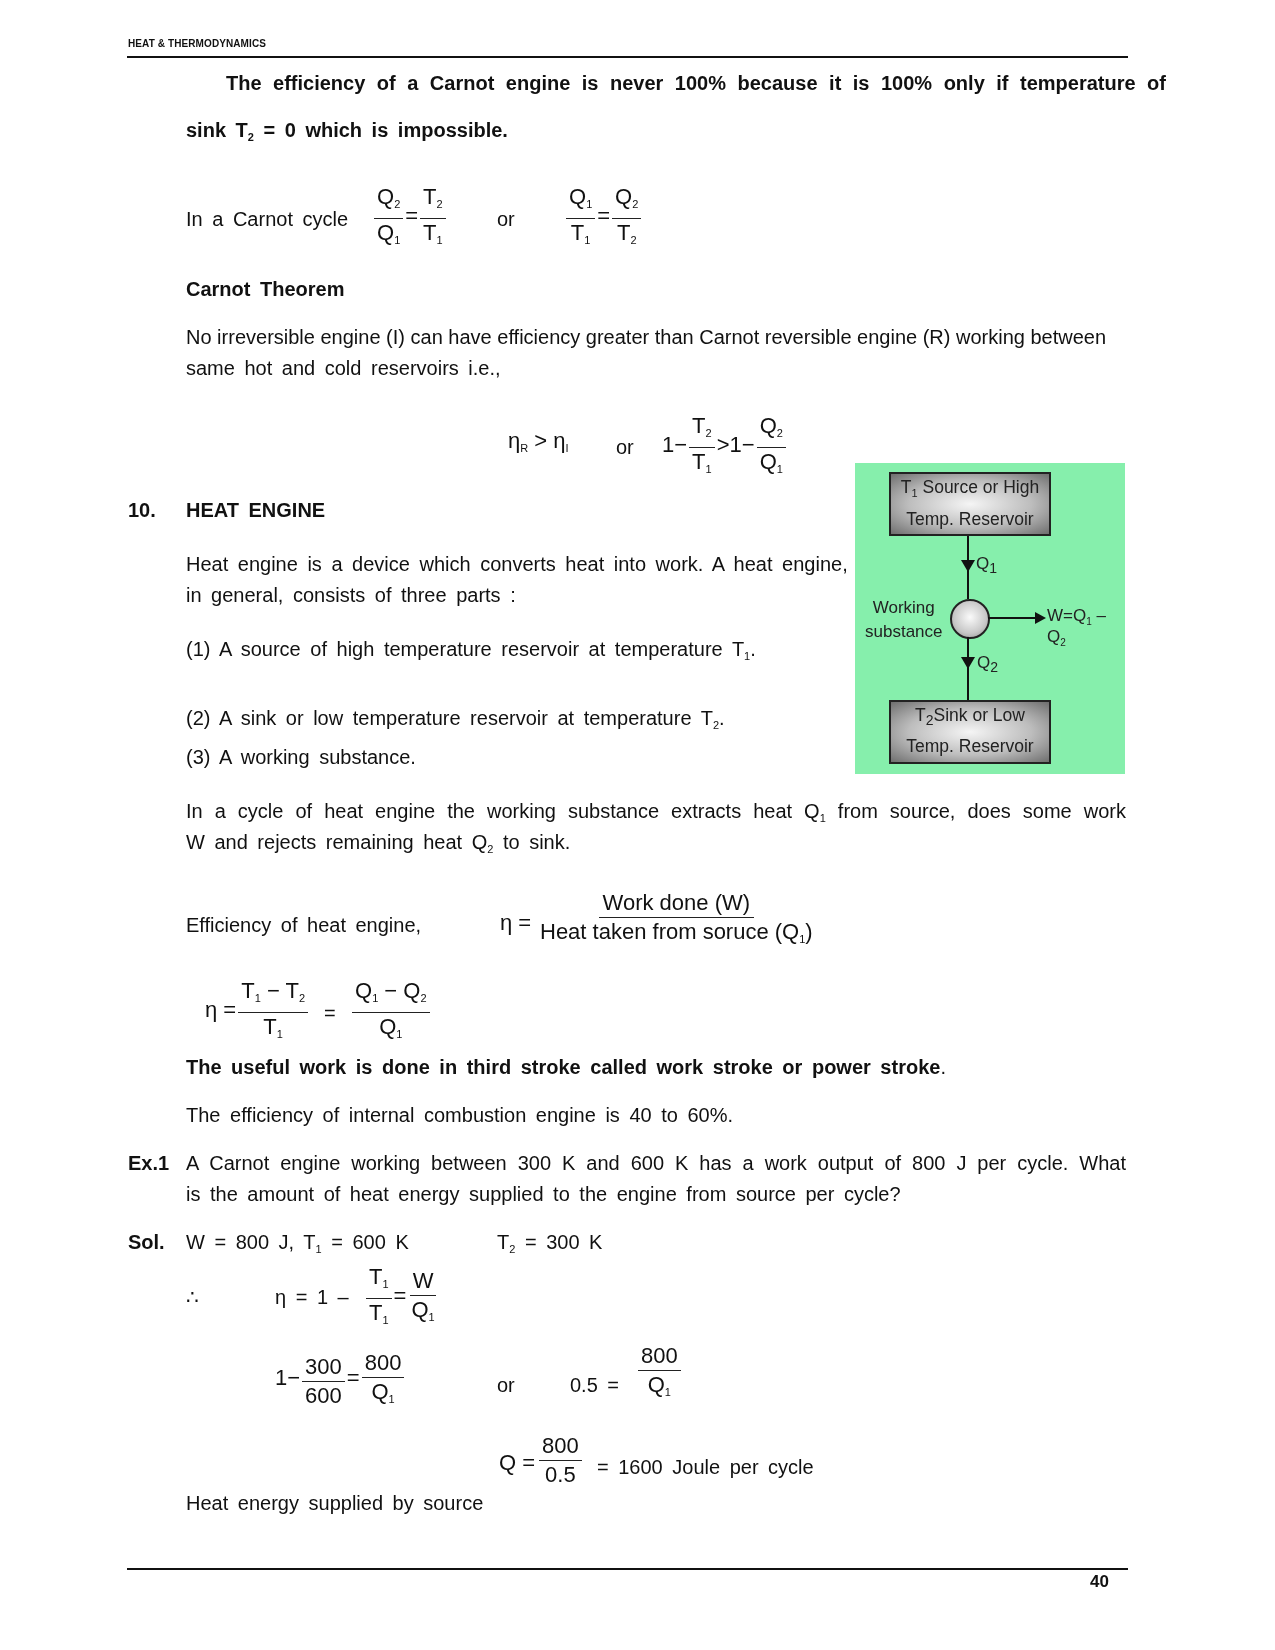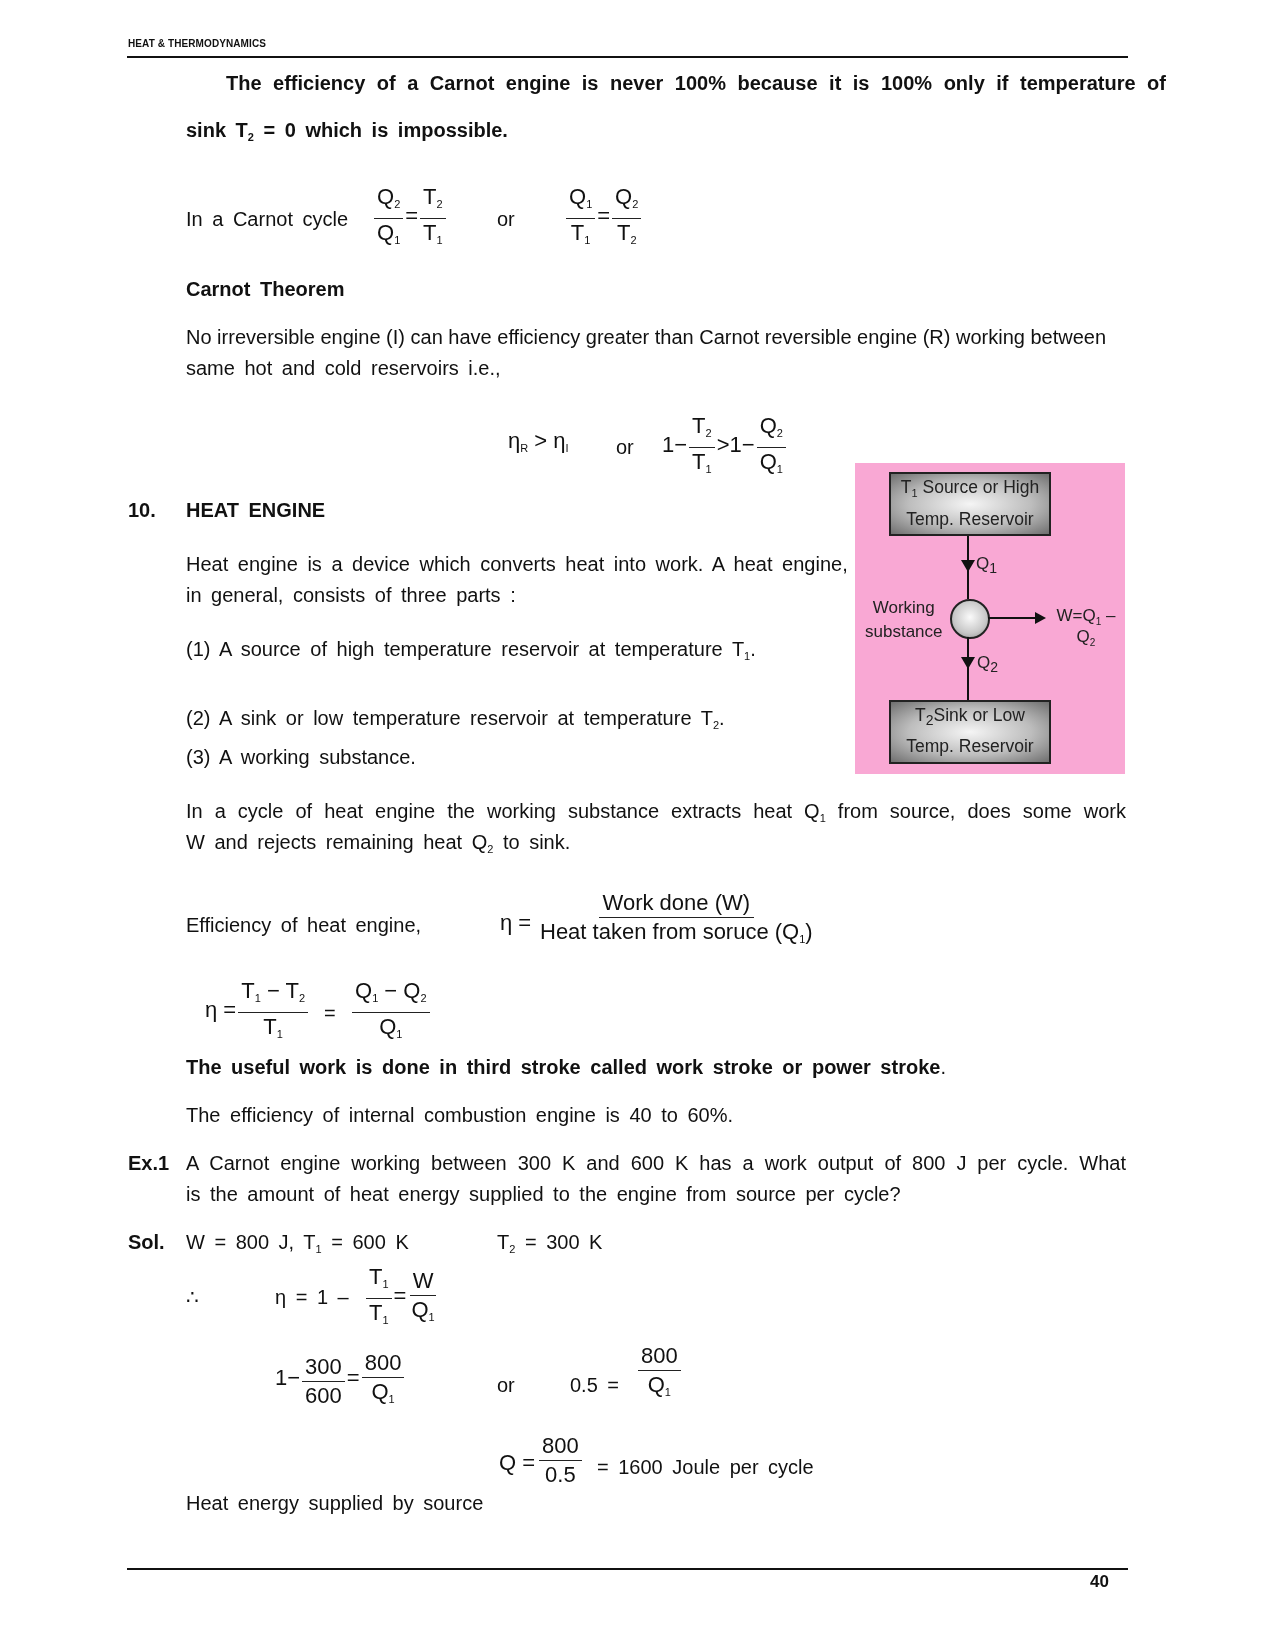--- a/index.html
+++ b/index.html
@@ -7,21 +7,21 @@
   .abs{position:absolute;}
   .hdr{left:128px;top:38px;font-weight:bold;font-size:10px;letter-spacing:0.1px;}
   .rule{left:127px;width:1001px;height:2px;background:#111;}
   .p{font-size:20px;line-height:31px;word-spacing:4px;}
   .b{font-weight:bold;}
   sub{font-size:11px;vertical-align:-4px;}
   .frac{display:inline-flex;flex-direction:column;align-items:center;vertical-align:middle;margin:0 2px;}
   .frac .n,.frac .d{padding:0 3px;line-height:28px;font-size:22px;}
   .frac .n{border-bottom:1.5px solid #222;}
   .m{font-size:22px;}
-  .fig{left:855px;top:463px;width:270px;height:311px;background:#f9a8d4;}
+  .fig{left:855px;top:463px;width:270px;height:311px;background:#86efac;}
   .box{position:absolute;left:34px;width:158px;height:60px;border:2px solid #222;
        background:radial-gradient(ellipse at center,#f5f5f5 0%,#bdbdbd 55%,#6e6e6e 100%);
        font-size:17.5px;line-height:26px;text-align:center;color:#222;}
   .vline{position:absolute;width:2px;background:#111;}
   .ball{position:absolute;left:95px;top:136px;width:36px;height:36px;border-radius:50%;border:2px solid #222;
         background:radial-gradient(circle at 50% 45%,#fafafa 0%,#c8c8c8 60%,#8a8a8a 100%);}
   .fl{position:absolute;font-size:17px;color:#222;}
 </style>
 </head>
 <body>
@@ -84,21 +84,21 @@
   <div class="vline" style="left:112px;top:73px;height:63px;"></div>
   <div class="abs" style="left:106px;top:97px;width:0;height:0;border-left:7px solid transparent;border-right:7px solid transparent;border-top:12px solid #111;"></div>
   <div class="fl" style="left:121px;top:91px;"><span>Q</span><sub style="font-size:14px;">1</sub></div>
   <div class="fl" style="left:10px;top:133px;text-align:center;line-height:24px;">
       <div>Working</div>
       <div>substance</div>
     </div>
   <div class="ball"></div>
   <div class="abs" style="left:133px;top:154px;width:48px;height:2px;background:#111;"></div>
   <div class="abs" style="left:180px;top:149px;width:0;height:0;border-top:6px solid transparent;border-bottom:6px solid transparent;border-left:11px solid #111;"></div>
-  <div class="fl" style="left:192px;top:143px;text-align:center;"><span>W=Q</span><sub style="font-size:10px;">1</sub><span> – Q</span><sub style="font-size:10px;">2</sub></div>
+  <div class="fl" style="left:192px;top:143px;"><span>W=Q</span><sub style="font-size:10px;">1</sub><span> – Q</span><sub style="font-size:10px;">2</sub></div>
   <div class="vline" style="left:112px;top:174px;height:63px;"></div>
   <div class="abs" style="left:106px;top:194px;width:0;height:0;border-left:7px solid transparent;border-right:7px solid transparent;border-top:12px solid #111;"></div>
   <div class="fl" style="left:122px;top:190px;"><span>Q</span><sub style="font-size:14px;">2</sub></div>
   <div class="box" style="top:237px;">
     <div><span>T</span><sub style="font-size:14px;">2</sub><span>Sink or Low</span></div>
     <div>Temp. Reservoir</div>
   </div>
 </div>
 
 <div class="abs p" style="left:186px;top:796px;width:940px;text-align:justify;text-align-last:justify;"><span>In a cycle of heat engine the working substance extracts heat Q</span><sub>1</sub><span> from source, does some work</span></div>

